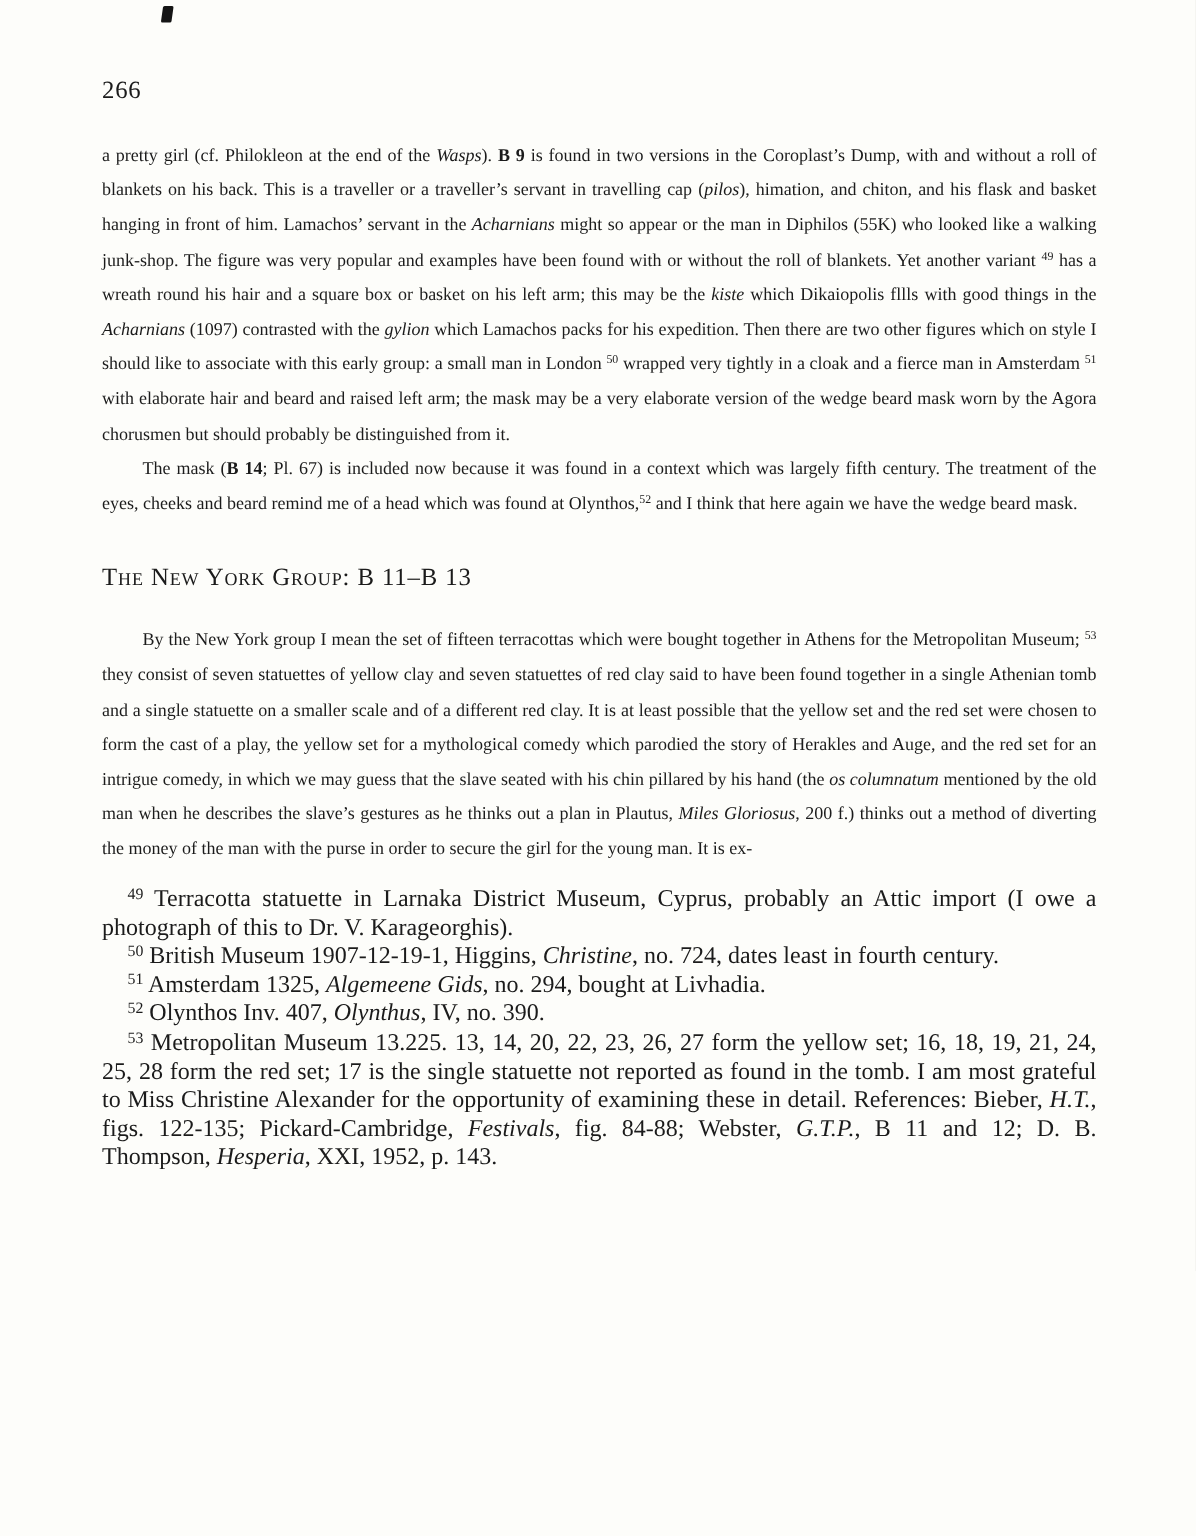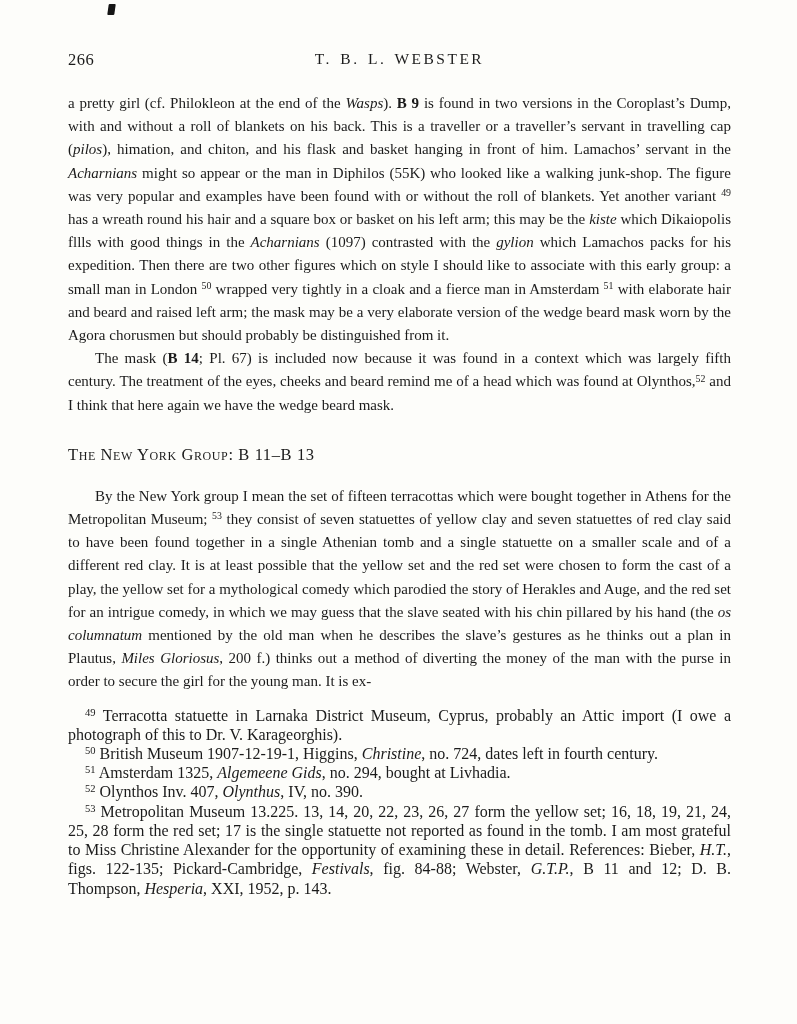--- a/index.html
+++ b/index.html
@@ -47,21 +47,21 @@
     letter-spacing: 0.5px;
   }
   .head-title {
     text-align: center;
     font-size: 15.5px;
     letter-spacing: 2.5px;
     word-spacing: 2px;
   }
   p.body {
     margin: 0;
-    font-size: 15px;
+    font-size: 12px;
     line-height: 23.2px;
     text-align: justify;
   }
   p.indent {
     text-indent: 27px;
   }
   h2.section {
     margin: 28px 0 20px 0;
     font-size: 16.5px;
     font-weight: 400;
@@ -90,33 +90,32 @@
 </style>
 </head>
 <body>
 
 <div class="page">
   <div class="scan-mark"></div>
   <div class="content">
 
     <header class="running-head">
       <span class="page-num">266</span>
-      <div class="head-title">T. B. L. WEBSTER</div>
     </header>
 
     <p class="body"><span>a pretty girl (cf. Philokleon at the end of the </span><span class="it">Wasps</span><span>).  </span><span class="bd">B 9</span><span> is found in two versions in the Coroplast’s Dump, with and without a roll of blankets on his back.  This is a traveller or a traveller’s servant in travelling cap (</span><span class="it">pilos</span><span>), himation, and chiton, and his flask and basket hanging in front of him.  Lamachos’ servant in the </span><span class="it">Acharnians</span><span> might so appear or the man in Diphilos (55K) who looked like a walking junk-shop.  The figure was very popular and examples have been found with or without the roll of blankets.  Yet another variant </span><sup class="fnref">49</sup><span> has a wreath round his hair and a square box or basket on his left arm; this may be the </span><span class="it">kiste</span><span> which Dikaiopolis fllls with good things in the </span><span class="it">Acharnians</span><span> (1097) contrasted with the </span><span class="it">gylion</span><span> which Lamachos packs for his expedition.  Then there are two other figures which on style I should like to associate with this early group: a small man in London </span><sup class="fnref">50</sup><span> wrapped very tightly in a cloak and a fierce man in Amsterdam </span><sup class="fnref">51</sup><span> with elaborate hair and beard and raised left arm; the mask may be a very elaborate version of the wedge beard mask worn by the Agora chorusmen but should probably be distinguished from it.</span></p>
 
     <p class="body indent"><span>The mask (</span><span class="bd">B 14</span><span>; Pl. 67) is included now because it was found in a context which was largely fifth century.  The treatment of the eyes, cheeks and beard remind me of a head which was found at Olynthos,</span><sup class="fnref">52</sup><span> and I think that here again we have the wedge beard mask.</span></p>
 
     <h2 class="section">The New York Group:  B 11–B 13</h2>
 
     <p class="body indent"><span>By the New York group I mean the set of fifteen terracottas which were bought together in Athens for the Metropolitan Museum; </span><sup class="fnref">53</sup><span> they consist of seven statuettes of yellow clay and seven statuettes of red clay said to have been found together in a single Athenian tomb and a single statuette on a smaller scale and of a different red clay.  It is at least possible that the yellow set and the red set were chosen to form the cast of a play, the yellow set for a mythological comedy which parodied the story of Herakles and Auge, and the red set for an intrigue comedy, in which we may guess that the slave seated with his chin pillared by his hand (the </span><span class="it">os columnatum</span><span> mentioned by the old man when he describes the slave’s gestures as he thinks out a plan in Plautus, </span><span class="it">Miles Gloriosus</span><span>, 200 f.) thinks out a method of diverting the money of the man with the purse in order to secure the girl for the young man.  It is ex-</span></p>
 
     <div class="footnotes">
       <p><sup class="fnref">49</sup><span> Terracotta statuette in Larnaka District Museum, Cyprus, probably an Attic import (I owe a photograph of this to Dr. V. Karageorghis).</span></p>
-      <p><sup class="fnref">50</sup><span> British Museum 1907-12-19-1, Higgins, </span><span class="it">Christine</span><span>, no. 724, dates left in fourth century.</span></p>
+      <p><sup class="fnref">50</sup><span> British Museum 1907-12-19-1, Higgins, </span><span class="it">Christine</span><span>, no. 724, dates least in fourth century.</span></p>
       <p><sup class="fnref">51</sup><span> Amsterdam 1325, </span><span class="it">Algemeene Gids</span><span>, no. 294, bought at Livhadia.</span></p>
       <p><sup class="fnref">52</sup><span> Olynthos Inv. 407, </span><span class="it">Olynthus</span><span>, IV, no. 390.</span></p>
       <p><sup class="fnref">53</sup><span> Metropolitan Museum 13.225.  13, 14, 20, 22, 23, 26, 27 form the yellow set; 16, 18, 19, 21, 24, 25, 28 form the red set; 17 is the single statuette not reported as found in the tomb.  I am most grateful to Miss Christine Alexander for the opportunity of examining these in detail.  References: Bieber, </span><span class="it">H.T.</span><span>, figs. 122-135; Pickard-Cambridge, </span><span class="it">Festivals</span><span>, fig. 84-88; Webster, </span><span class="it">G.T.P.</span><span>, B 11 and 12; D. B. Thompson, </span><span class="it">Hesperia</span><span>, XXI, 1952, p. 143.</span></p>
     </div>
 
   </div>
 </div>
 
 </body></html>

